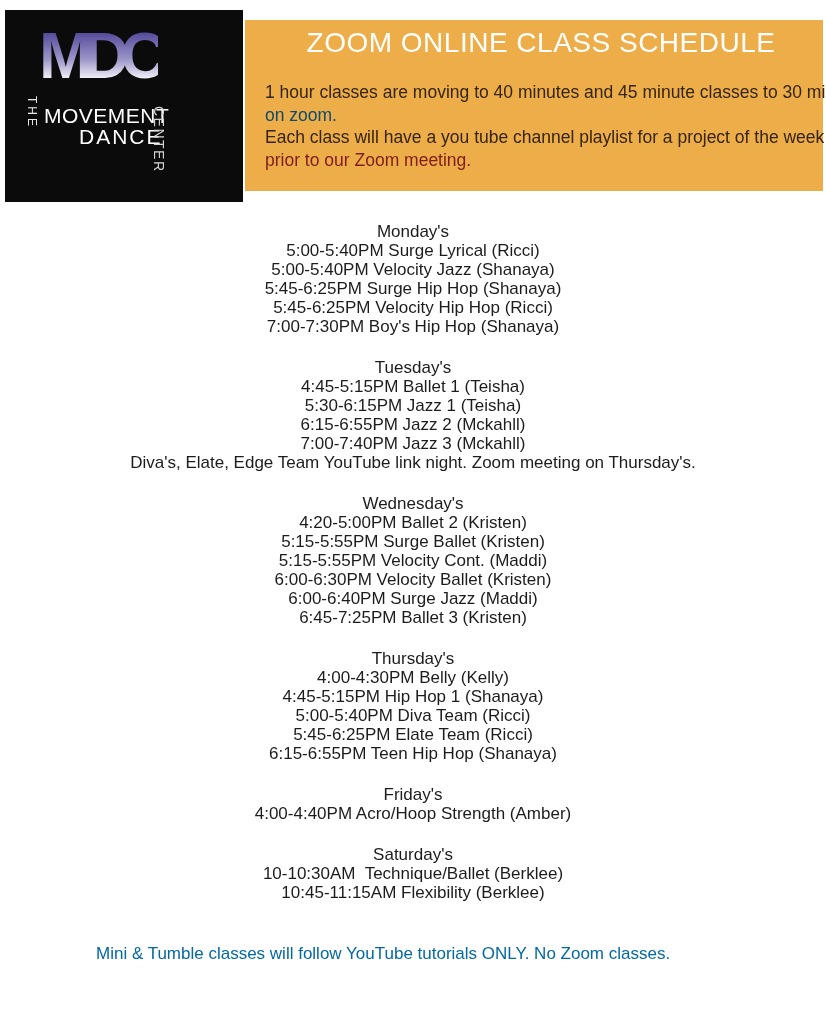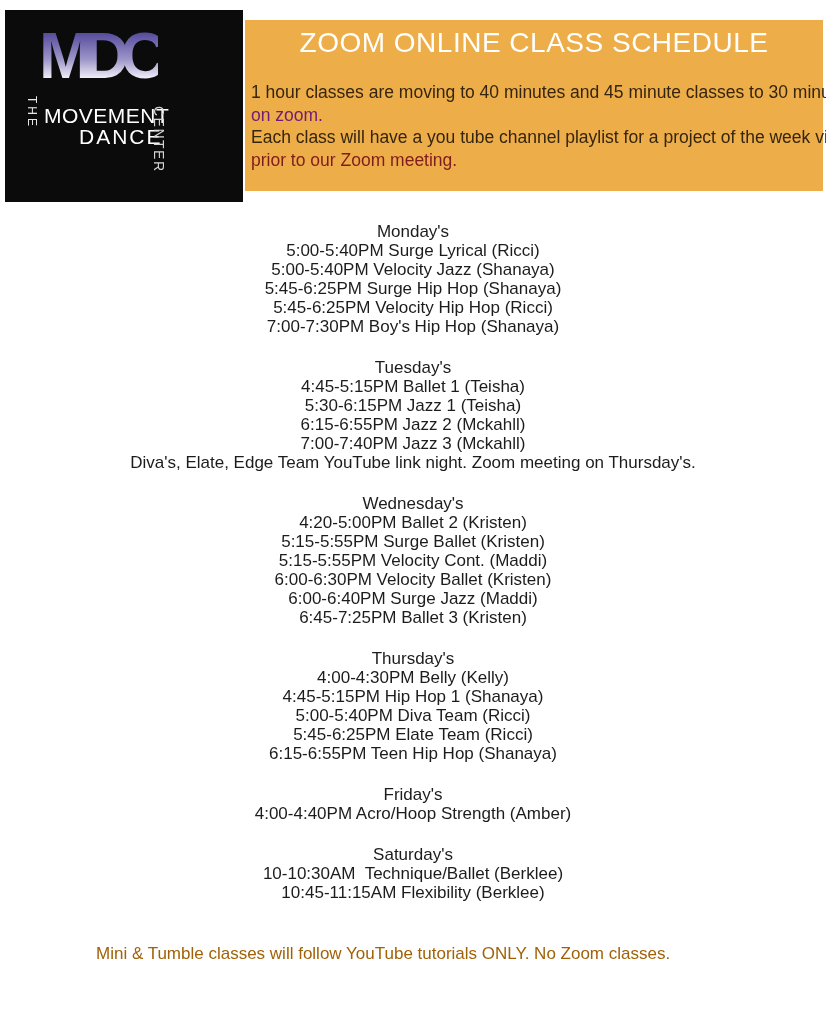--- a/index.html
+++ b/index.html
@@ -77,21 +77,21 @@
 
   
   .banner {
     position: absolute;
     left: 245px;
     top: 20px;
     width: 578px;
     height: 171px;
     background: #edad49;
     box-sizing: border-box;
-    padding: 7px 6px 0 6px;
+    padding: 7px 6px 0 20px;
   }
   .banner-title {
     text-align: center;
     color: #ffffff;
     font-size: 28px;
     line-height: 32px;
     letter-spacing: 0.5px;
     margin-bottom: 22px;
   }
   .banner-line {
@@ -119,42 +119,42 @@
     white-space: pre;
   }
 
   
   .footer-note {
     position: absolute;
     left: 96px;
     top: 944px;
     font-size: 17px;
     line-height: 20px;
-    color: #a16207;
+    color: #0369a1;
     white-space: pre;
   }
 </style>
 </head>
 <body>
 
 <div id="page">
 
   <div class="logo-box" style="background: rgb(11, 11, 11);">
     <div class="logo-mdc">MDC</div>
     <div class="logo-the">THE</div>
     <div class="logo-movement">MOVEMENT</div>
     <div class="logo-dance">DANCE</div>
     <div class="logo-center">CENTER</div>
   </div>
 
   <div class="banner" style="background: rgb(237, 173, 73);">
     <div class="banner-title" style="color: rgb(255, 255, 255);">ZOOM ONLINE CLASS SCHEDULE</div>
     <div class="banner-body">
         <div class="banner-line" style="color: rgb(53, 37, 15);">1 hour classes are moving to 40 minutes and 45 minute classes to 30 minutes</div>
-        <div class="banner-line" style="color: #701a75;">on zoom.</div>
+        <div class="banner-line" style="color: #0c4a6e;">on zoom.</div>
         <div class="banner-line" style="color: rgb(53, 37, 15);">Each class will have a you tube channel playlist for a project of the week video</div>
         <div class="banner-line" style="color: #7f1d1d;">prior to our Zoom meeting.</div>
       </div>
   </div>
 
   <div class="schedule" style="color: rgb(28, 28, 28);">
       <div class="day-block">
         <div class="day-name">Monday's</div>
         <div class="class-line">5:00-5:40PM Surge Lyrical (Ricci)</div>
         <div class="class-line">5:00-5:40PM Velocity Jazz (Shanaya)</div>

